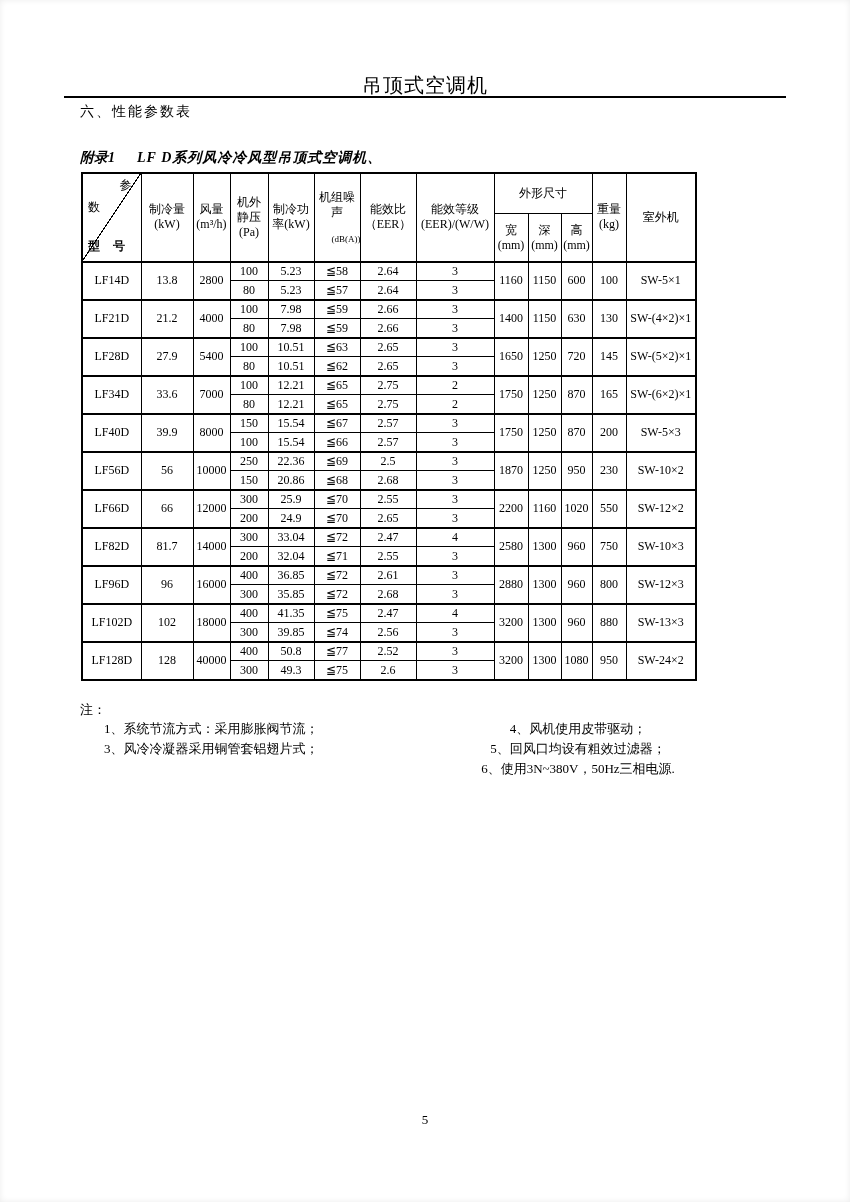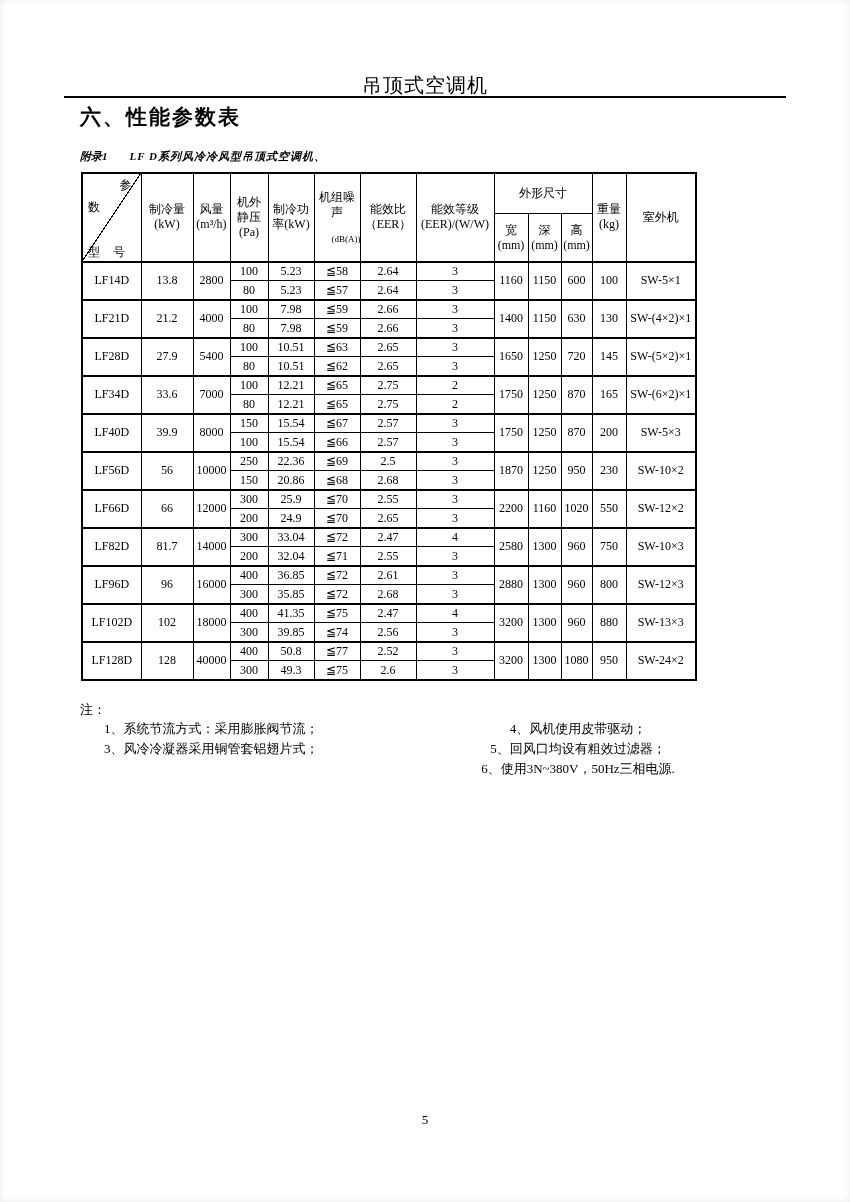--- a/index.html
+++ b/index.html
@@ -17,25 +17,25 @@
     position:absolute; top:72px; left:0; width:100%;
     text-align:center; font-size:20px; letter-spacing:1px;
   }
   .header-rule {
     position:absolute; top:96px; left:64px; width:722px;
     border-top:2px solid #000; height:0;
   }
   .section-title {
     position:absolute; top:103px; left:80px;
     font-family:"Liberation Sans","DejaVu Sans",sans-serif;
-    font-weight:bold; font-size:21px; letter-spacing:2px;
+    font-weight:normal; font-size:14px; letter-spacing:2px;
   }
   .appendix {
     position:absolute; top:149px; left:80px;
-    font-weight:bold; font-style:italic; font-size:11px;
+    font-weight:bold; font-style:italic; font-size:14px;
   }
   .appendix .app-title { margin-left:22px; letter-spacing:1px; }
 
   .table-wrap { position:absolute; top:172px; left:81px; }
   table.spec {
     border-collapse:collapse; table-layout:fixed; width:614px;
     border:2px solid #000; text-align:center; font-size:12px;
   }
   table.spec th, table.spec td {
     border:1px solid #000; font-weight:normal; padding:1px 1px;
@@ -49,21 +49,21 @@
   .small-unit { font-size:9px; display:block; line-height:1.1;padding-left:16px; }
   .hdr-line { display:block; white-space:pre-line; }
 
   th.corner {
     position:relative; padding:0;
     background:linear-gradient(to bottom right,
       transparent calc(50% - 1px), #000 calc(50% - 1px), #000 50%, transparent 50%);
   }
   th.corner .p1 { position:absolute; top:4px; right:9px; }
   th.corner .p2 { position:absolute; top:26px; left:5px; }
-  th.corner .p3 { position:absolute; bottom:1px; left:5px; letter-spacing:5px; white-space:nowrap; }
+  th.corner .p3 { position:absolute; bottom:7px; left:5px; letter-spacing:5px; white-space:nowrap;font-weight:bold; }
 
   .notes {
     position:absolute; top:701px; left:80px; width:632px; font-size:13px;
   }
   .notes .notes-label { height:18px; line-height:18px; }
   .notes .notes-cols { display:flex; }
   .notes .notes-col-left { width:340px;margin-left:24px; }
   .notes .notes-col-right { flex:1;text-align:center; }
   .notes .notes-cols div > div { line-height:20px; white-space:nowrap; }
 

